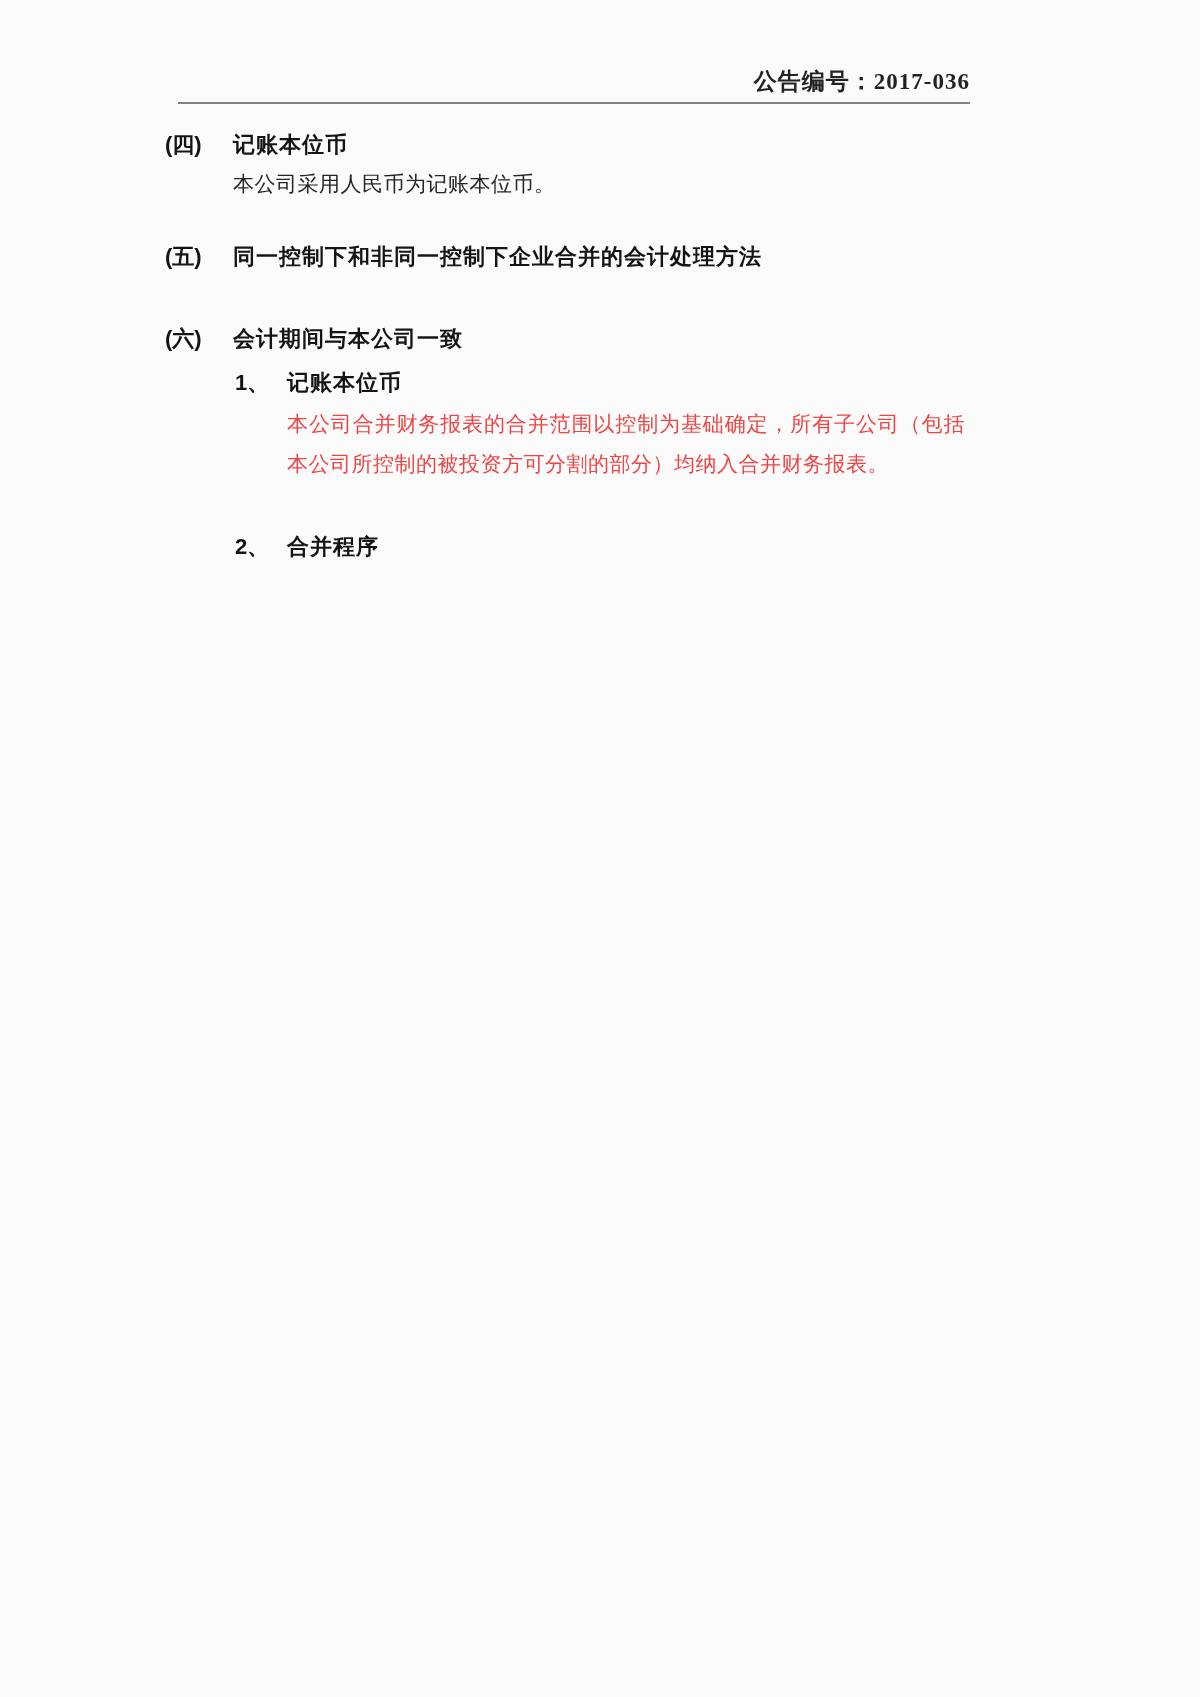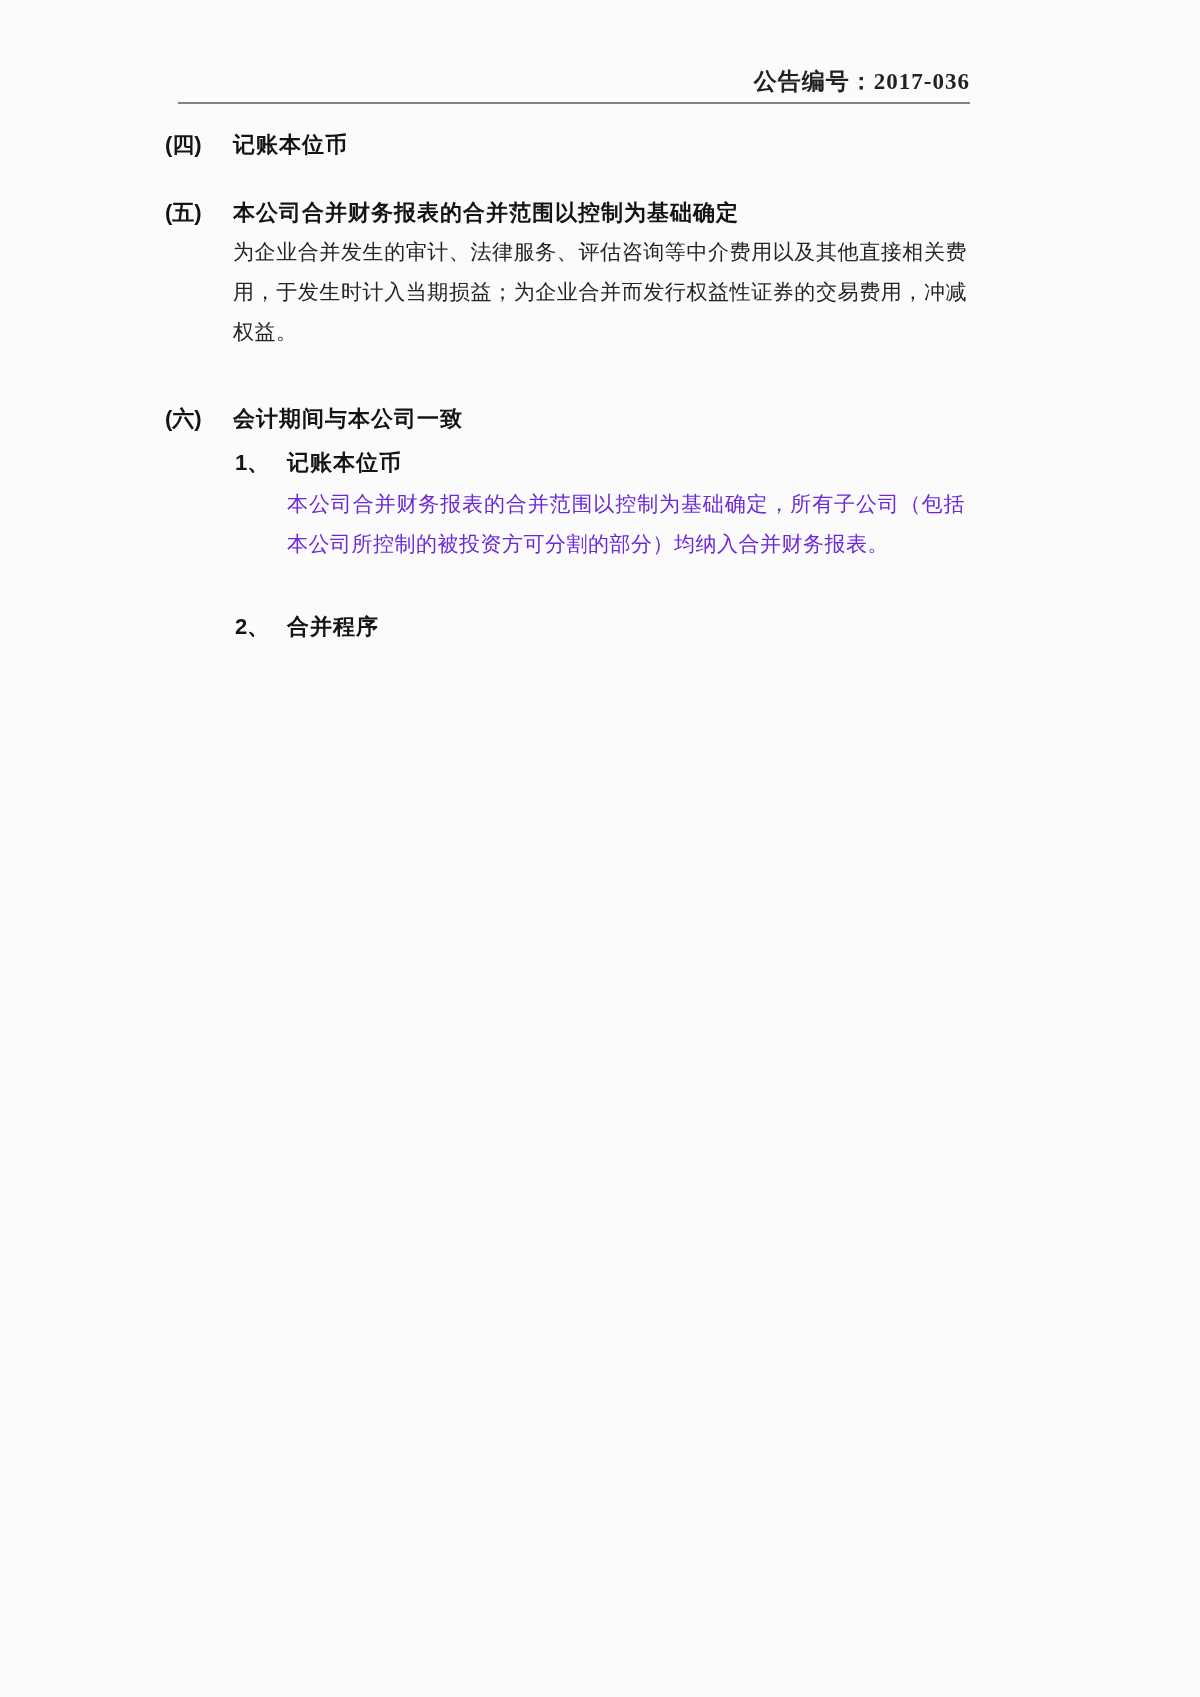--- a/index.html
+++ b/index.html
@@ -71,21 +71,21 @@
   .sub-number { flex: 0 0 52px; }
   .sub-title { flex: 1; letter-spacing: 1px; }
   .sub-body {
     margin: 6px 0 0 122px;
     width: 678px;
     font-size: 21px;
     line-height: 40px;
     text-align: justify;
     text-justify: inter-character;
     letter-spacing: 0.5px;
-    color: #6d28d9;
+    color: #ef4444;
   }
   .sub-body p { margin: 0; }
   .mt-sec   { margin-top: 38px; }
   .mt-sec-lg{ margin-top: 52px; }
   .mt-sub   { margin-top: 14px; }
   .mt-sub-lg{ margin-top: 48px; }
 </style>
 </head>
 <body>
 
@@ -94,27 +94,29 @@
   <div class="doc-header">公告编号：2017-036</div>
 
   <div class="header-rule"></div>
 
   <div class="content">
 
     <div class="sec-head">
       <span class="sec-label">(四)</span>
       <span class="sec-title">记账本位币</span>
     </div>
+    <div class="sec-body">
+      <p>本公司采用人民币为记账本位币。</p>
+    </div>
 
     <div class="sec-head mt-sec">
       <span class="sec-label">(五)</span>
-      <span class="sec-title">本公司合并财务报表的合并范围以控制为基础确定</span>
+      <span class="sec-title">同一控制下和非同一控制下企业合并的会计处理方法</span>
     </div>
     <div class="sec-body">
-      <p>为企业合并发生的审计、法律服务、评估咨询等中介费用以及其他直接相关费用，于发生时计入当期损益；为企业合并而发行权益性证券的交易费用，冲减权益。</p>
     </div>
 
     <div class="sec-head mt-sec-lg">
       <span class="sec-label">(六)</span>
       <span class="sec-title">会计期间与本公司一致</span>
     </div>
 
     <div class="sub-head mt-sub">
       <span class="sub-number">1、</span>
       <span class="sub-title">记账本位币</span>

